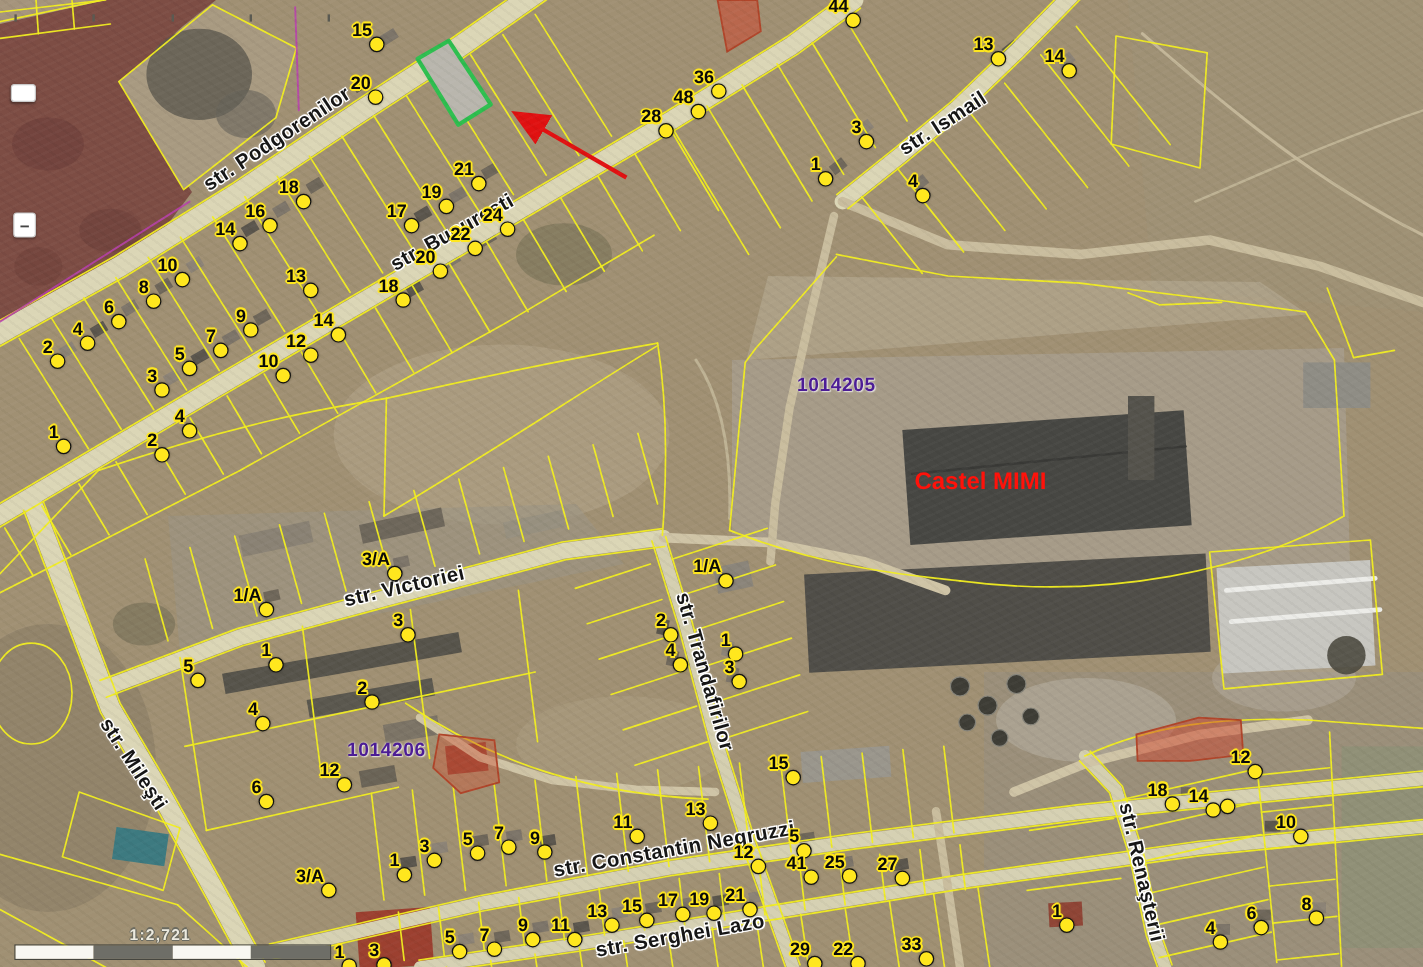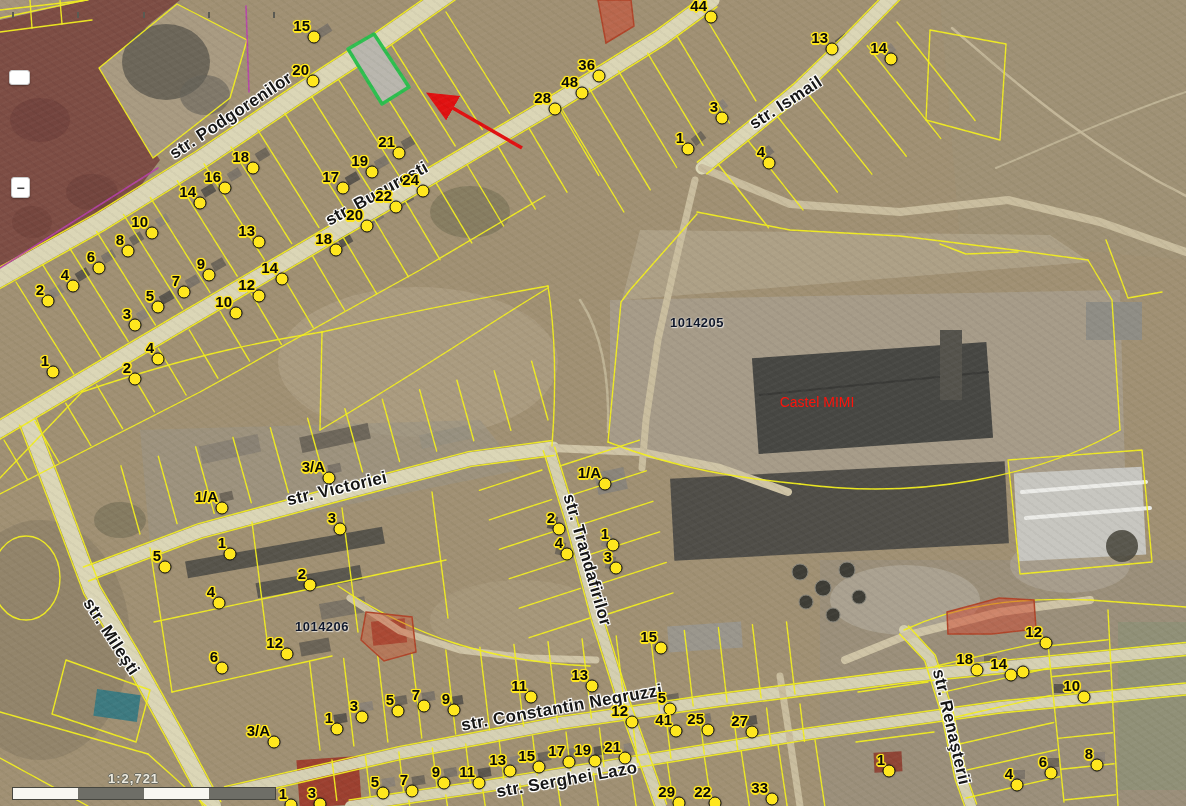--- a/index.html
+++ b/index.html
@@ -15,24 +15,24 @@
     letter-spacing:.4px;
     text-shadow:-1px -1px 0 #fff,1px -1px 0 #fff,-1px 1px 0 #fff,1px 1px 0 #fff,0 0 3px #fff;}
   .marker{position:absolute;width:0;height:0;}
   .dot{position:absolute;width:13px;height:13px;border-radius:50%;
     background:#ffe71e;border:1.5px solid #121212;box-sizing:border-box;
     transform:translate(-50%,-50%);box-shadow:0 0 2px rgba(0,0,0,.4);}
   .num{position:absolute;transform:translate(-100%,-100%);font-weight:700;font-size:15px;
     color:#0a0a0a;white-space:nowrap;line-height:1;
     text-shadow:-1.5px 0 0 #ffe71e,1.5px 0 0 #ffe71e,0 -1.5px 0 #ffe71e,0 1.5px 0 #ffe71e,
       -1px -1px 0 #ffe71e,1px 1px 0 #ffe71e,1px -1px 0 #ffe71e,-1px 1px 0 #ffe71e,0 0 3px #ffe71e;}
-  .parcel-id{position:absolute;transform:translate(-50%,-50%);font-weight:700;font-size:13px;
-    color:#0f172a;letter-spacing:.5px;white-space:nowrap;
+  .parcel-id{position:absolute;transform:translate(-50%,-50%);font-weight:700;font-size:16px;
+    color:#4c1d95;letter-spacing:.5px;white-space:nowrap;
     text-shadow:0 0 2px rgba(255,255,255,.9),1px 1px 1px rgba(255,255,255,.6);}
-  .poi{position:absolute;transform:translate(-50%,-50%);font-weight:400;font-size:14px;white-space:nowrap;}
+  .poi{position:absolute;transform:translate(-50%,-50%);font-weight:700;font-size:20px;white-space:nowrap;}
   .scalebar{position:absolute;left:12px;top:787px;z-index:3;width:262px;height:11px;
     border:1px solid #46463f;box-sizing:content-box;display:flex;}
   .scalebar span{display:block;height:100%;}
   .sb-w{background:#f8f7f2;} .sb-d{background:#6e6e67;}
   .sb-tick{position:absolute;top:12px;width:2px;height:6px;background:#5a5a52;z-index:3;}
   .scaletext{position:absolute;left:108px;top:771px;z-index:3;font-weight:700;font-size:13px;
     color:#eceadf;letter-spacing:1px;
     text-shadow:-1px 0 0 #6a6a60,1px 0 0 #6a6a60,0 -1px 0 #6a6a60,0 1px 0 #6a6a60;}
   .ctrl{position:absolute;z-index:3;background:#fff;border:1px solid #c9c9c9;border-radius:3px;
     box-shadow:0 1px 2px rgba(0,0,0,.35);color:#444;font-weight:700;font-size:14px;

